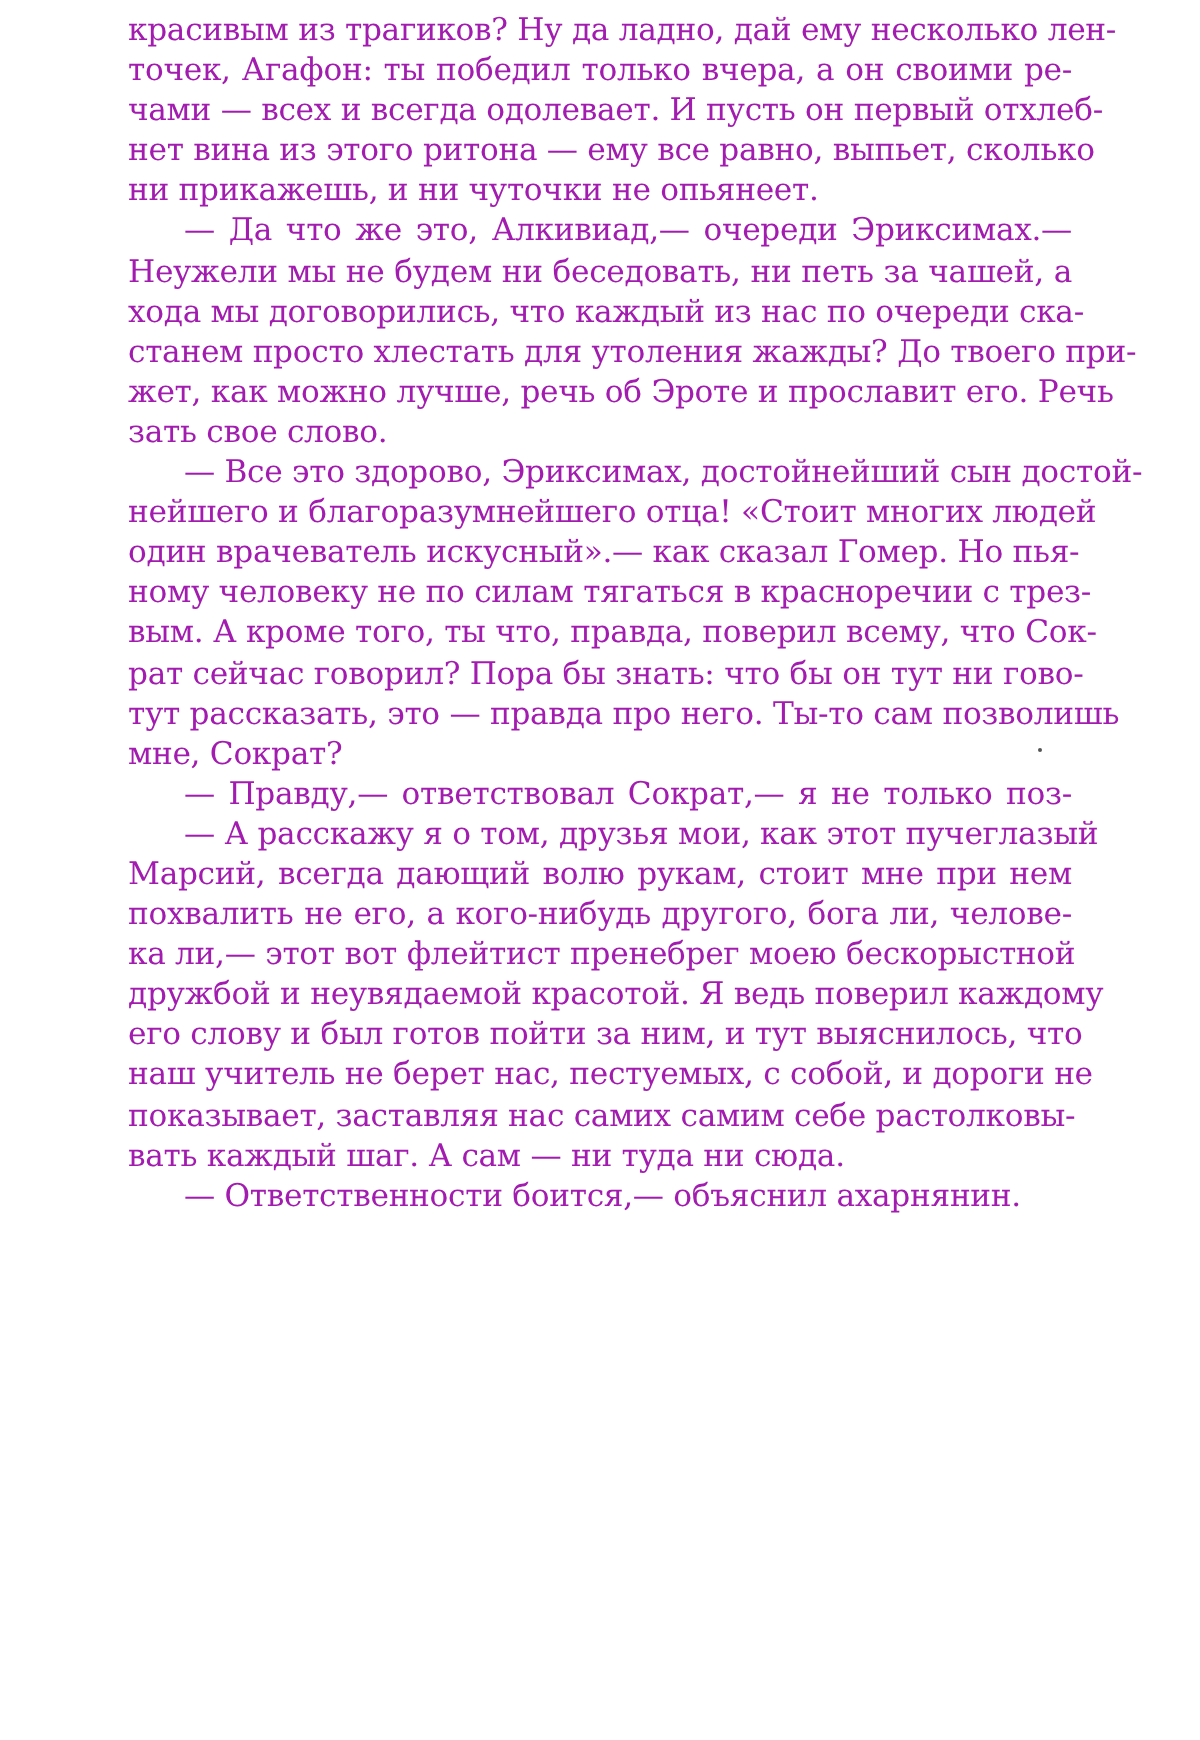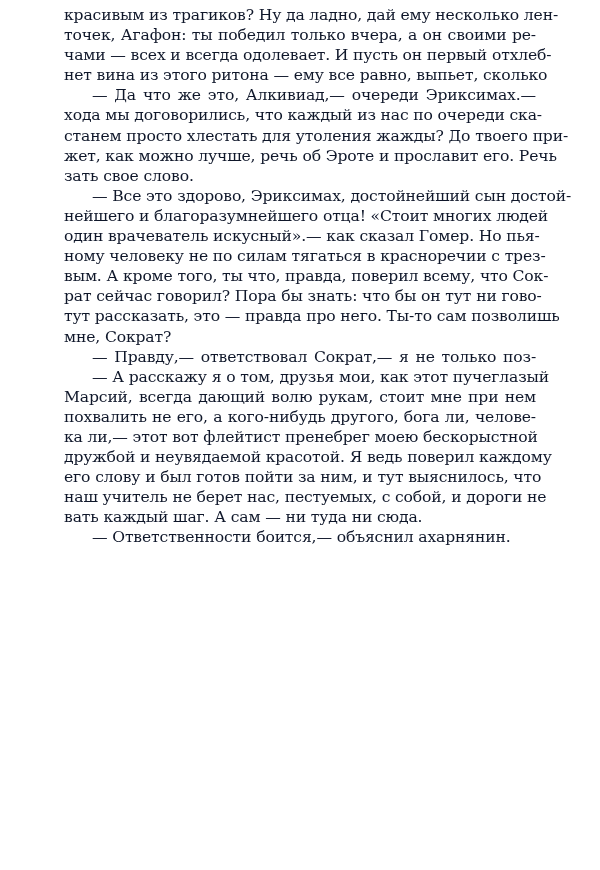--- a/index.html
+++ b/index.html
@@ -14,21 +14,21 @@
       overflow: hidden;
     }
     .page {
       position: absolute;
       left: 64px;
       top: 5px;
       width: 472px;
       font-family: "DejaVu Serif", "Liberation Serif", serif;
       font-size: 15.6px;
       line-height: 20.1px;
-      color: #0f172a;
+      color: #a21caf;
     }
     .line {
       display: block;
       white-space: nowrap;
       text-align: justify;
       text-align-last: justify;
       height: 20.1px;
       letter-spacing: -0.15px;
     }
     .line.last {
@@ -50,24 +50,26 @@
 </head>
 <body>
 
 <div class="page">
 
   <div>
     <span class="line">красивым из трагиков? Ну да ладно, дай ему несколько лен-</span>
     <span class="line">точек, Агафон: ты победил только вчера, а он своими ре-</span>
     <span class="line">чами — всех и всегда одолевает. И пусть он первый отхлеб-</span>
     <span class="line">нет вина из этого ритона — ему все равно, выпьет, сколько</span>
+    <span class="line last">ни прикажешь, и ни чуточки не опьянеет.</span>
   </div>
 
   <div>
     <span class="line indent">— Да что же это, Алкивиад,— очереди Эриксимах.—</span>
+    <span class="line">Неужели мы не будем ни беседовать, ни петь за чашей, а</span>
     <span class="line">хода мы договорились, что каждый из нас по очереди ска-</span>
     <span class="line">станем просто хлестать для утоления жажды? До твоего при-</span>
     <span class="line">жет, как можно лучше, речь об Эроте и прославит его. Речь</span>
     <span class="line last">зать свое слово.</span>
   </div>
 
   <div>
     <span class="line indent">— Все это здорово, Эриксимах, достойнейший сын достой-</span>
     <span class="line">нейшего и благоразумнейшего отца! «Стоит многих людей</span>
     <span class="line">один врачеватель искусный».— как сказал Гомер. Но пья-</span>
@@ -83,20 +85,21 @@
   </div>
 
   <div>
     <span class="line indent">— А расскажу я о том, друзья мои, как этот пучеглазый</span>
     <span class="line">Марсий, всегда дающий волю рукам, стоит мне при нем</span>
     <span class="line">похвалить не его, а кого-нибудь другого, бога ли, челове-</span>
     <span class="line">ка ли,— этот вот флейтист пренебрег моею бескорыстной</span>
     <span class="line">дружбой и неувядаемой красотой. Я ведь поверил каждому</span>
     <span class="line">его слову и был готов пойти за ним, и тут выяснилось, что</span>
     <span class="line">наш учитель не берет нас, пестуемых, с собой, и дороги не</span>
+    <span class="line">показывает, заставляя нас самих самим себе растолковы-</span>
     <span class="line last">вать каждый шаг. А сам — ни туда ни сюда.</span>
   </div>
 
   <div>
     <span class="line indent last">— Ответственности боится,— объяснил ахарнянин.</span>
   </div>
 </div>
 
 <div class="artifact-dot"></div>
 

